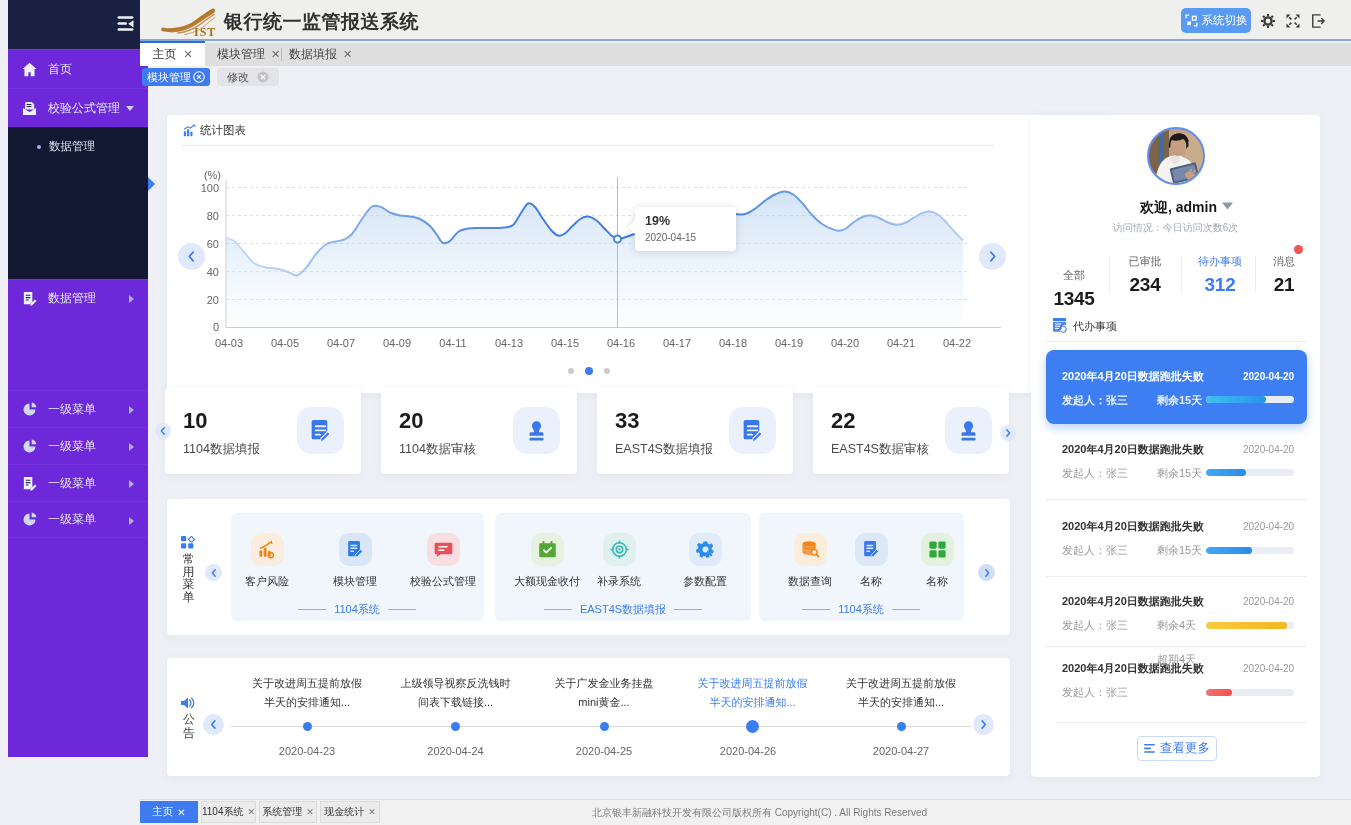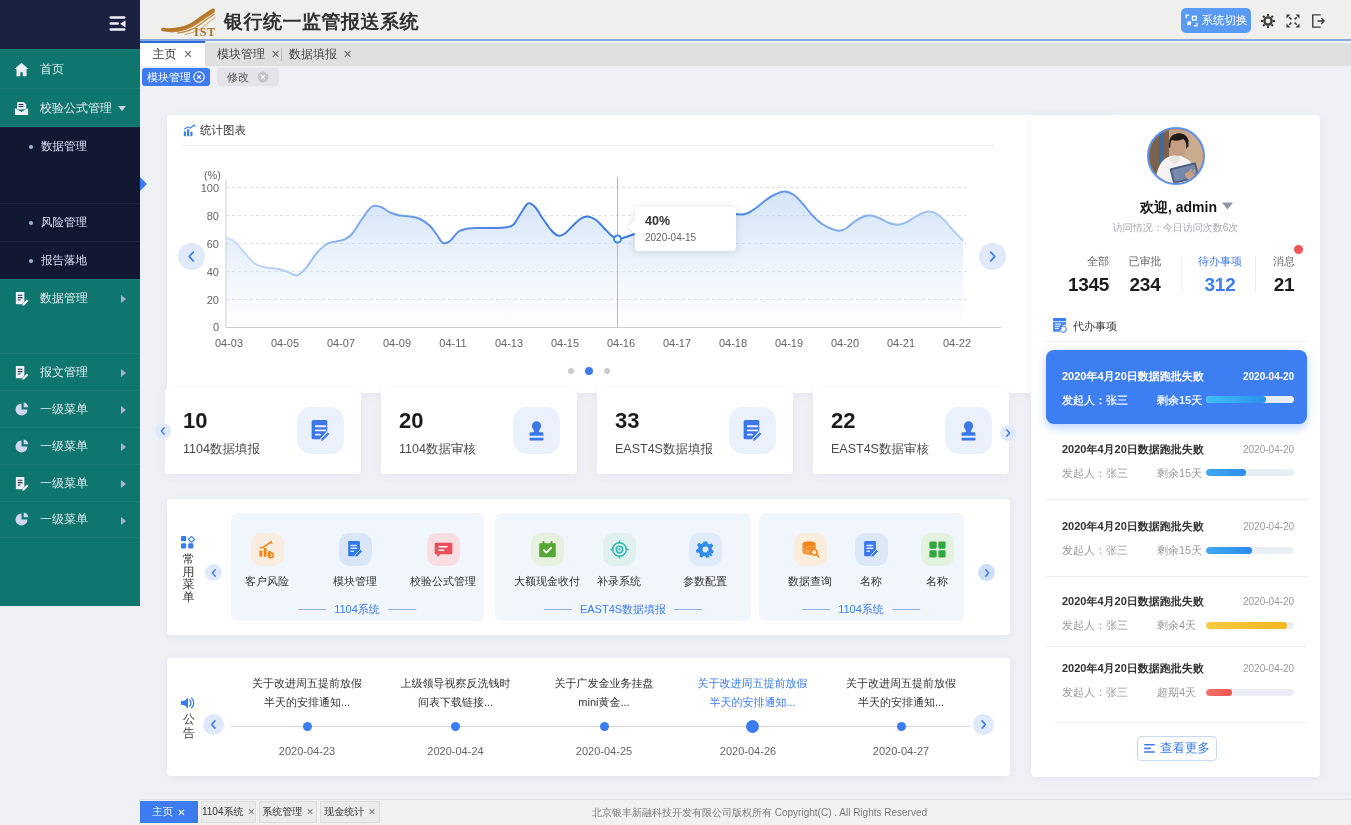--- a/index.html
+++ b/index.html
@@ -1,21 +1,21 @@
 <!DOCTYPE html>
 <html><head><meta charset="utf-8">
 <style>
 *{margin:0;padding:0;box-sizing:border-box}
 html,body{width:1351px;height:825px;overflow:hidden}
 body{font-family:"Liberation Sans",sans-serif;background:#eef0f5;position:relative}
 .card{position:absolute;background:#fff;border-radius:4px;box-shadow:0 2px 10px rgba(80,100,140,.06)}
 .cir{position:absolute;border-radius:50%;background:#dfe9fb;display:flex;align-items:center;justify-content:center}
 .cir svg{display:block}
 
-#sb{position:absolute;left:0;top:0;width:140px;height:606px;background:#0f766e}
+#sb{position:absolute;left:8px;top:0;width:140px;height:757px;background:#6d28d9}
 #sbtop{position:absolute;left:0;top:0;width:140px;height:49px;background:#1a2040}
 .mi{position:absolute;left:0;width:140px;display:flex;align-items:center;color:#e6eaf5;font-size:12px;border-top:1px solid rgba(255,255,255,.05)}
 .mi .ic{position:absolute;left:14px;width:15px;height:15px}
 .mi .tx{position:absolute;left:40px}
 .mi .car{position:absolute;right:14px;width:0;height:0}
 .carR{border-left:5px solid #aab4d0;border-top:4px solid transparent;border-bottom:4px solid transparent}
 .carD{border-top:5px solid #cdd5ea;border-left:4px solid transparent;border-right:4px solid transparent}
 #sub{position:absolute;left:0;top:127px;width:140px;height:152px;background:#121732}
 .smi{position:absolute;left:0;width:140px;height:38px;display:flex;align-items:center;color:#dde3f2;font-size:11.5px;border-top:1px solid rgba(255,255,255,.05)}
 .smi .dot{position:absolute;left:29px;width:4px;height:4px;border-radius:50%;background:#9db4e6}
@@ -87,50 +87,31 @@
         </g>
       </svg>
       <span class="tx">校验公式管理</span>
       <span class="car carD" style="top:17px"></span>
     </div>
 <div id="sub">
 <div class="smi" style="top:0">
         <span class="dot"></span>
         <span class="tx">数据管理</span>
       </div>
-<div class="smi" style="top:76px">
-        <span class="dot"></span>
-        <span class="tx">风险管理</span>
-      </div>
-<div class="smi" style="top:114px">
-        <span class="dot"></span>
-        <span class="tx">报告落地</span>
-      </div>
 </div>
 <div class="notch"></div>
 <div class="mi" style="top:279px;height:37px">
       <svg class="ic" viewBox="0 0 16 16">
         <g fill="#eef1fa">
           <path d="M2 1h9v10.5l-2.5 2.5H2z"></path>
           <path fill="#222949" d="M4 4h5v1.1H4zm0 2.5h5v1.1H4zm0 2.5h3v1.1H4z"></path>
           <path d="M9.2 13.6l4.6-4.6 1.7 1.7-4.6 4.6-2.2.5z"></path>
         </g>
       </svg>
       <span class="tx">数据管理</span>
-      <span class="car carR" style="top:15px"></span>
-    </div>
-<div class="mi" style="top:353px;height:37px">
-      <svg class="ic" viewBox="0 0 16 16">
-        <g fill="#eef1fa">
-          <path d="M2 1h9v10.5l-2.5 2.5H2z"></path>
-          <path fill="#222949" d="M4 4h5v1.1H4zm0 2.5h5v1.1H4zm0 2.5h3v1.1H4z"></path>
-          <path d="M9.2 13.6l4.6-4.6 1.7 1.7-4.6 4.6-2.2.5z"></path>
-        </g>
-      </svg>
-      <span class="tx">报文管理</span>
       <span class="car carR" style="top:15px"></span>
     </div>
 <div class="mi" style="top:390px;height:37px">
       <svg class="ic" viewBox="0 0 16 16">
         <g fill="#cfd8f0">
           <path d="M8 8m0-6.4a6.4 6.4 0 1 0 6.4 6.4L8 8Z"></path>
           <path d="M10.3 0.6a6.6 6.6 0 0 1 5.1 5.1L10.3 5.7Z"></path>
         </g>
       </svg>
       <span class="tx">一级菜单</span>
@@ -281,21 +262,21 @@
       <text x="454" y="197" font-size="11" fill="#666" text-anchor="middle">04-16</text>
       <text x="510" y="197" font-size="11" fill="#666" text-anchor="middle">04-17</text>
       <text x="566" y="197" font-size="11" fill="#666" text-anchor="middle">04-18</text>
       <text x="622" y="197" font-size="11" fill="#666" text-anchor="middle">04-19</text>
       <text x="678" y="197" font-size="11" fill="#666" text-anchor="middle">04-20</text>
       <text x="734" y="197" font-size="11" fill="#666" text-anchor="middle">04-21</text>
       <text x="790" y="197" font-size="11" fill="#666" text-anchor="middle">04-22</text>
     </svg>
 <div style="position:absolute;left:468px;top:92px;width:101px;height:44px;background:#fff;border-radius:4px;box-shadow:0 1px 8px rgba(0,0,0,.14);z-index:5">
       <div style="position:absolute;left:-5px;top:15px;width:10px;height:10px;background:#fff;transform:rotate(45deg);box-shadow:-2px 2px 3px rgba(0,0,0,.05)"></div>
-      <div style="position:absolute;left:10px;top:7px;font-size:12.5px;font-weight:bold;color:#333">40%</div>
+      <div style="position:absolute;left:10px;top:7px;font-size:12.5px;font-weight:bold;color:#333">19%</div>
       <div style="position:absolute;left:10px;top:25px;font-size:10px;color:#666">2020-04-15</div>
     </div>
 <div class="cir" style="left:11px;top:128px;width:27px;height:27px">
       <svg width="11" height="11" viewBox="0 0 10 10">
         <path d="M6.5 1L3 5l3.5 4" fill="none" stroke="#3b7cf0" stroke-width="1.6" stroke-linecap="round" stroke-linejoin="round"></path>
       </svg>
     </div>
 <div class="cir" style="left:812px;top:128px;width:27px;height:27px">
       <svg width="11" height="11" viewBox="0 0 10 10">
         <path d="M3.5 1L7 5 3.5 9" fill="none" stroke="#3b7cf0" stroke-width="1.6" stroke-linecap="round" stroke-linejoin="round"></path>
@@ -561,21 +542,21 @@
       </g>
       <path d="M37 44c2-2 5-2 6.5-.5l4.5 5-6.5 4.5-5-5.5c-1-1.3-.7-2.5.5-3.5z" fill="#c89d82"></path>
       <path d="M40 42.5l1.5-3 1.8.6-1.3 3.2zM43.5 43l2-2.8 1.6 1-1.8 2.9z" fill="#c89d82"></path>
     </svg>
 </div>
 <div style="position:absolute;left:1034px;top:199px;width:289px;text-align:center;font-size:14px;font-weight:bold;color:#151515">欢迎, admin</div>
 <svg style="position:absolute;left:1222px;top:202px" width="11" height="8" viewBox="0 0 11 8">
     <path d="M0 .5h11L5.5 7.5z" fill="#8d97a8"></path>
   </svg>
 <div style="position:absolute;left:1031px;top:221px;width:289px;text-align:center;font-size:10px;color:#a2a8b2">访问情况：今日访问次数6次</div>
-<div style="position:absolute;left:1039px;top:254px;width:70px;text-align:right">
+<div style="position:absolute;left:1039px;top:268px;width:70px;text-align:center">
     <div style="font-size:11px;color:#666">全部</div>
     <div style="font-size:19px;font-weight:bold;color:#1b1b1b;margin-top:5px;letter-spacing:-0.3px">1345</div>
   </div>
 <div style="position:absolute;left:1110px;top:254px;width:70px;text-align:center">
     <div style="font-size:11px;color:#666">已审批</div>
     <div style="font-size:19px;font-weight:bold;color:#1b1b1b;margin-top:5px;letter-spacing:-0.3px">234</div>
   </div>
 <div style="position:absolute;left:1185px;top:254px;width:70px;text-align:center">
     <div style="font-size:11px;color:#3d7cf0">待办事项</div>
     <div style="font-size:19px;font-weight:bold;color:#3d7cf0;margin-top:5px;letter-spacing:-0.3px">312</div>
@@ -628,21 +609,21 @@
 <div class="tdate" style="left:1243px;top:596px">2020-04-20</div>
 <div class="tsub" style="left:1062px;top:618px">发起人：张三</div>
 <div class="tsub" style="left:1157px;top:618px">剩余4天</div>
 <div class="bar" style="top:621.5px">
     <i style="width:92%;background:linear-gradient(90deg,#f7cb43,#f3b61f)"></i>
   </div>
 <div class="sep" style="top:646px"></div>
 <div class="ttl" style="left:1062px;top:660.5px">2020年4月20日数据跑批失败</div>
 <div class="tdate" style="left:1243px;top:662.5px">2020-04-20</div>
 <div class="tsub" style="left:1062px;top:685px">发起人：张三</div>
-<div class="tsub" style="left:1157px;top:685px">超期4天</div>
+<div class="tsub" style="left:1157px;top:652px">超期4天</div>
 <div class="bar" style="top:688.5px">
     <i style="width:30%;background:linear-gradient(90deg,#f3716e,#ee5350)"></i>
   </div>
 <div class="sep" style="left:1055px;top:722px;width:252px"></div>
 <div style="position:absolute;left:1137px;top:736px;width:80px;height:25px;background:#fff;border:1px solid #c9d8f5;border-radius:4px;display:flex;align-items:center;justify-content:center;gap:5px;font-size:12.5px;color:#3d7cf0"><svg width="11" height="9" viewBox="0 0 11 9">
       <g fill="#3d7cf0">
         <rect y="0" width="11" height="1.6" rx="0.8"></rect>
         <rect y="3.6" width="7" height="1.6" rx="0.8"></rect>
         <rect y="7.2" width="11" height="1.6" rx="0.8"></rect>
       </g>

